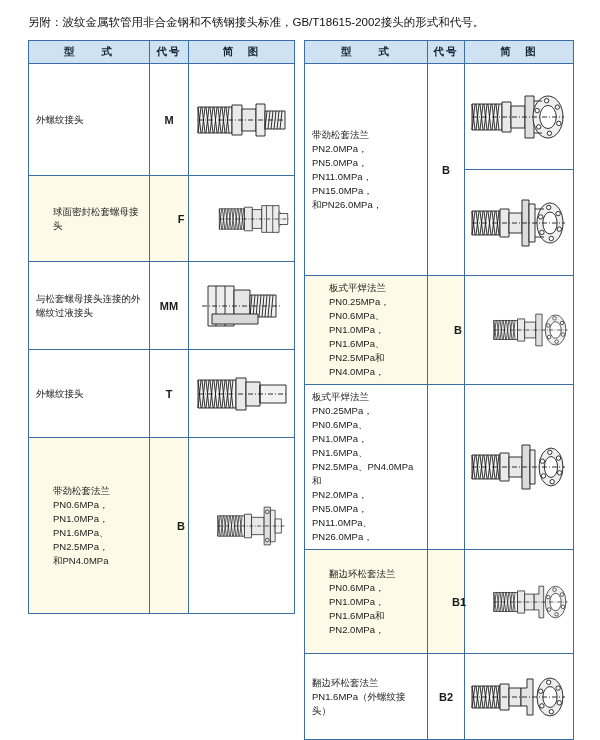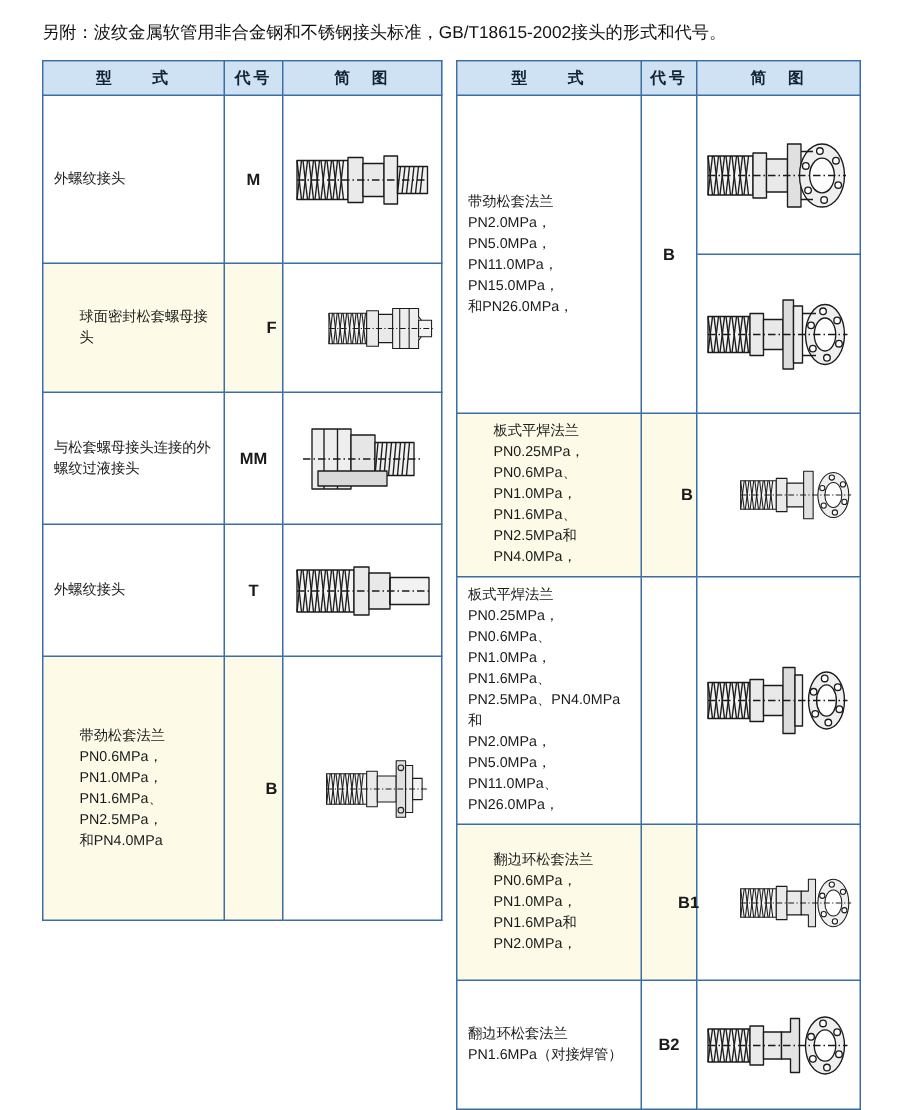--- a/index.html
+++ b/index.html
@@ -518,21 +518,21 @@
                     <ellipse cx="92.1" cy="38.6" rx="2.2" ry="2.2" fill="#ffffff"></ellipse>
                     <line x1="6" y1="48" x2="99" y2="48" stroke-dasharray="5 2 1 2"></line>
                   </g>
                 </svg>
               </div>
             </td>
           </tr>
           <tr style="height: 86px;">
             <td class="type col-type" rowspan="1">
               <div class="bold">翻边环松套法兰</div>
-              <div>PN1.6MPa（对接焊管）</div>
+              <div>PN1.6MPa（外螺纹接头）</div>
             </td>
             <td class="code col-code" rowspan="1">B2</td>
             <td class="fig col-fig">
               <div class="figwrap" style="height:82px">
                 <svg width="106" height="78" viewBox="0 0 106 78">
                   <g fill="none" stroke="#1b1b1b" stroke-width="0.9" stroke-linejoin="round">
                     <rect x="6" y="28" width="28" height="22" fill="#f4f4f4"></rect>
                     <line x1="9" y1="28" x2="6" y2="50"></line>
                     <line x1="9" y1="50" x2="6" y2="28"></line>
                     <line x1="13" y1="28" x2="10" y2="50"></line>

